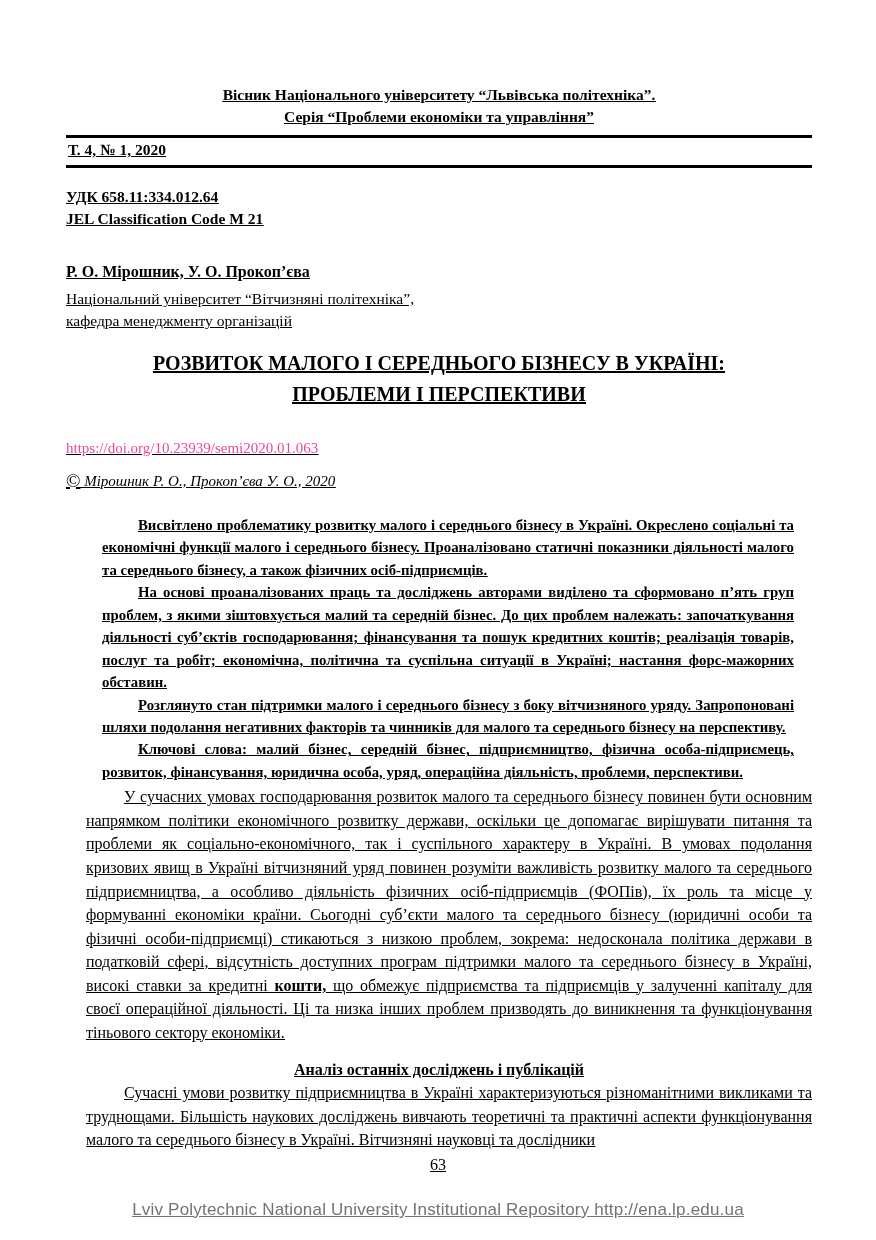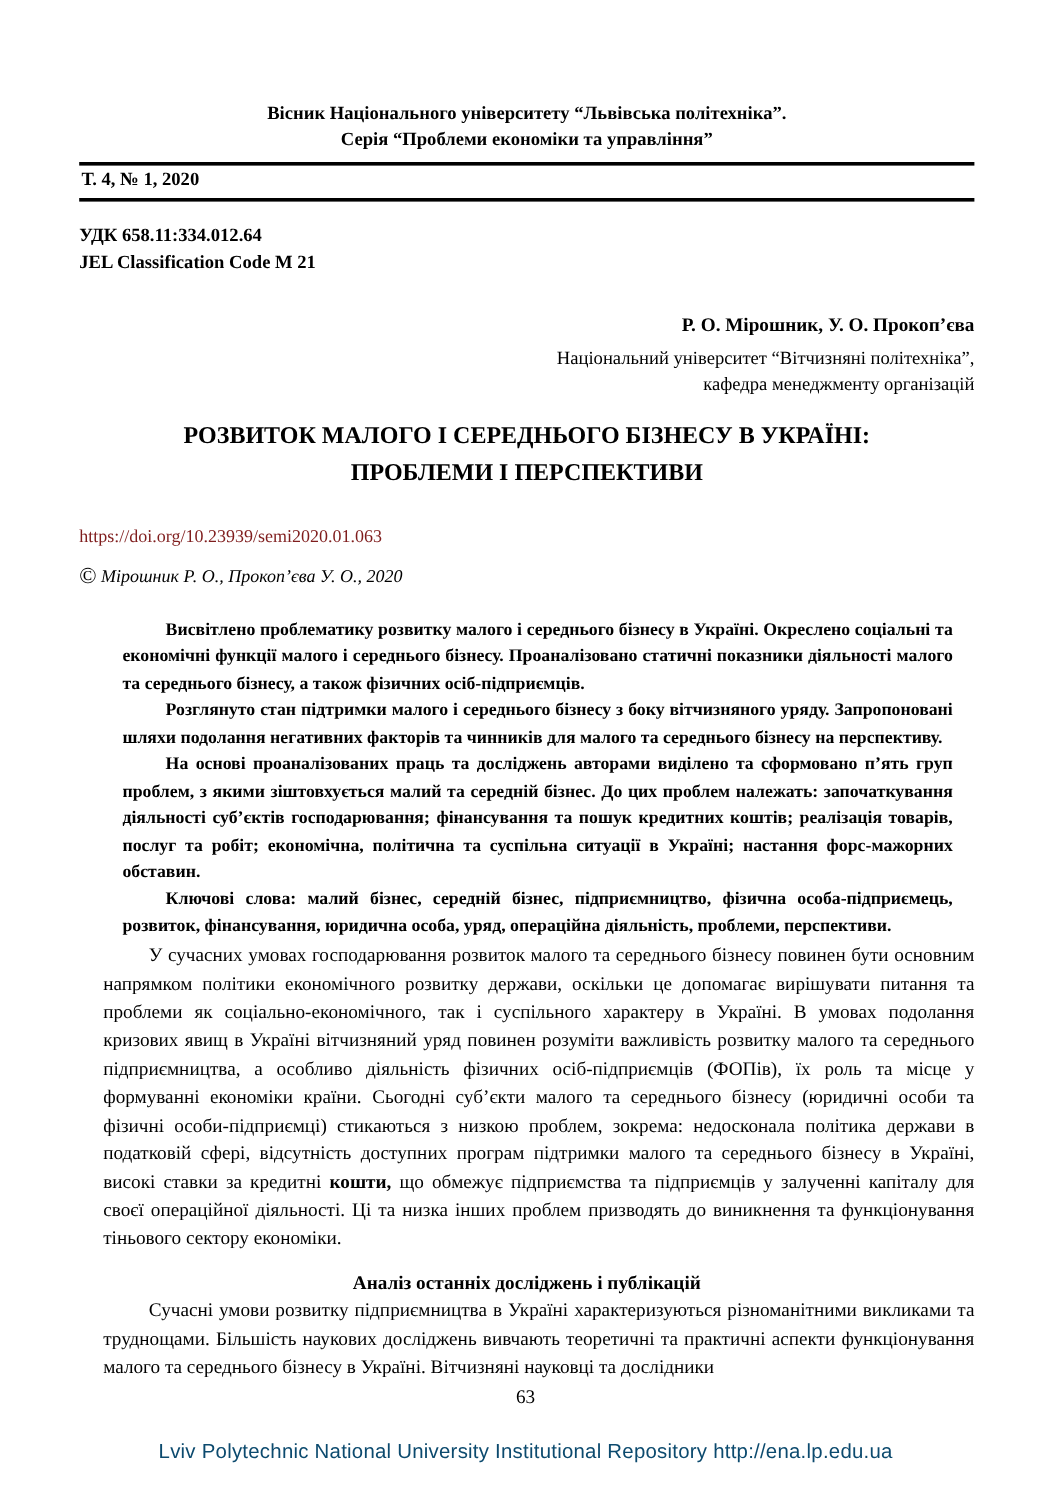--- a/index.html
+++ b/index.html
@@ -1,53 +1,53 @@
 <!DOCTYPE html>
 <html lang="uk"><head>
 <meta charset="utf-8">
 <style>
-  * { margin:0; padding:0; box-sizing:border-box; }
+  * { margin:0; padding:0; box-sizing:border-box;text-decoration:underline; }
   html,body { background:#ffffff; }
   body { font-family:"Liberation Serif", serif; color:#000; }
   .page {
     width:876px; height:1240px; position:relative;
     background:#fff; padding:84px 64px 0 66px; overflow:hidden;
   }
   .journal-header { text-align:center; font-weight:bold; font-size:15.5px; line-height:1.45; }
   .rule { border:none; border-top:3px solid #000; height:0; }
   .rule.top { margin-top:6px; }
   .rule.bottom { margin-top:2px; }
   .volume { font-weight:bold; font-size:15.5px; padding:3px 0 4px 2px; }
   .meta-right { text-align:left; font-weight:bold; font-size:15.5px; line-height:1.45; margin-top:18px; }
-  .authors-block { text-align:right; font-size:15.5px; margin-top:30px; line-height:1.4; }
+  .authors-block { font-size:15.5px; margin-top:30px; line-height:1.4; }
   .authors { font-weight:bold; font-size:16px; margin-bottom:5px; }
   .title {
     text-align:center; font-weight:bold; font-size:20px; line-height:1.55;
     max-width:620px; margin:16px auto 0;
   }
   .doi { font-size:15px; margin-top:30px; }
-  .doi a { color:#7f1d1d; text-decoration:none; }
+  .doi a { color:#ec4899; text-decoration:none; }
   .copyright { font-size:15px; margin-top:13px; }
   .copyright .sym { font-style:normal; font-size:19px; vertical-align:-1px; }
   .copyright .txt { font-style:italic;margin-top:20px; }
   .abstract {
     margin:22px 18px 0 36px; font-weight:bold; font-size:14.8px;
     line-height:1.52; text-align:justify;
   }
   .abstract p { text-indent:36px; }
   .section-heading { text-align:center; font-weight:bold; font-size:16px; margin-top:17px; margin-bottom:2px; }
   .body-para {
     font-size:16px; line-height:1.47; text-align:justify; text-indent:38px; margin-top:2px;margin-left:20px;
   }
   .page-number {
     position:absolute; left:0; right:0; bottom:66px; text-align:center; font-size:16px;
   }
   .footer {
     position:absolute; left:0; right:0; bottom:20px; text-align:center;
-    font-family:"Liberation Sans", sans-serif; font-size:17px; color:#0c4a6e;
+    font-family:"Liberation Sans", sans-serif; font-size:17px; color:#737373;
     letter-spacing:0.2px;
   }
 </style>
 </head>
 <body>
 
 <div class="page">
 
   <div class="journal-header">
     <div>Вісник Національного університету “Львівська політехніка”.</div>
@@ -77,22 +77,22 @@
     <a href="#">https://doi.org/10.23939/semi2020.01.063</a>
   </div>
 
   <div class="copyright">
     <span class="sym">©</span>
     <span class="txt">Мірошник Р. О., Прокоп’єва У. О., 2020</span>
   </div>
 
   <div class="abstract">
     <p>Висвітлено проблематику розвитку малого і середнього бізнесу в Україні. Окреслено соціальні та економічні функції малого і середнього бізнесу. Проаналізовано статичні показники діяльності малого та середнього бізнесу, а також фізичних осіб-підприємців.</p>
+    <p>На основі проаналізованих праць та досліджень авторами виділено та сформовано п’ять груп проблем, з якими зіштовхується малий та середній бізнес. До цих проблем належать: започаткування діяльності суб’єктів господарювання; фінансування та пошук кредитних коштів; реалізація товарів, послуг та робіт; економічна, політична та суспільна ситуації в Україні; настання форс-мажорних обставин.</p>
     <p>Розглянуто стан підтримки малого і середнього бізнесу з боку вітчизняного уряду. Запропоновані шляхи подолання негативних факторів та чинників для малого та середнього бізнесу на перспективу.</p>
-    <p>На основі проаналізованих праць та досліджень авторами виділено та сформовано п’ять груп проблем, з якими зіштовхується малий та середній бізнес. До цих проблем належать: започаткування діяльності суб’єктів господарювання; фінансування та пошук кредитних коштів; реалізація товарів, послуг та робіт; економічна, політична та суспільна ситуації в Україні; настання форс-мажорних обставин.</p>
     <p>Ключові слова: малий бізнес, середній бізнес, підприємництво, фізична особа-підприємець, розвиток, фінансування, юридична особа, уряд, операційна діяльність, проблеми, перспективи.</p>
   </div>
 
 
   <p class="body-para"><span>У сучасних умовах господарювання розвиток малого та середнього бізнесу повинен бути основним напрямком політики економічного розвитку держави, оскільки це допомагає вирішувати питання та проблеми як соціально-економічного, так і суспільного характеру в Україні. В умовах подолання кризових явищ в Україні вітчизняний уряд повинен розуміти важливість розвитку малого та середнього підприємництва, а особливо діяльність фізичних осіб-підприємців (ФОПів), їх роль та місце у формуванні економіки країни. Сьогодні суб’єкти малого та середнього бізнесу (юридичні особи та фізичні особи-підприємці) стикаються з низкою проблем, зокрема: недосконала політика держави в податковій сфері, відсутність доступних програм підтримки малого та середнього бізнесу в Україні, високі ставки за кредитні </span><b>кошти,</b><span> що обмежує підприємства та підприємців у залученні капіталу для своєї операційної діяльності. Ці та низка інших проблем призводять до виникнення та функціонування тіньового сектору економіки.</span></p>
 
   <div class="section-heading">Аналіз останніх досліджень і публікацій</div>
 
   <p class="body-para">Сучасні умови розвитку підприємництва в Україні характеризуються різноманітними викликами та труднощами.  Більшість наукових досліджень вивчають теоретичні та практичні аспекти функціонування малого та середнього бізнесу в Україні. Вітчизняні науковці та дослідники</p>
 

